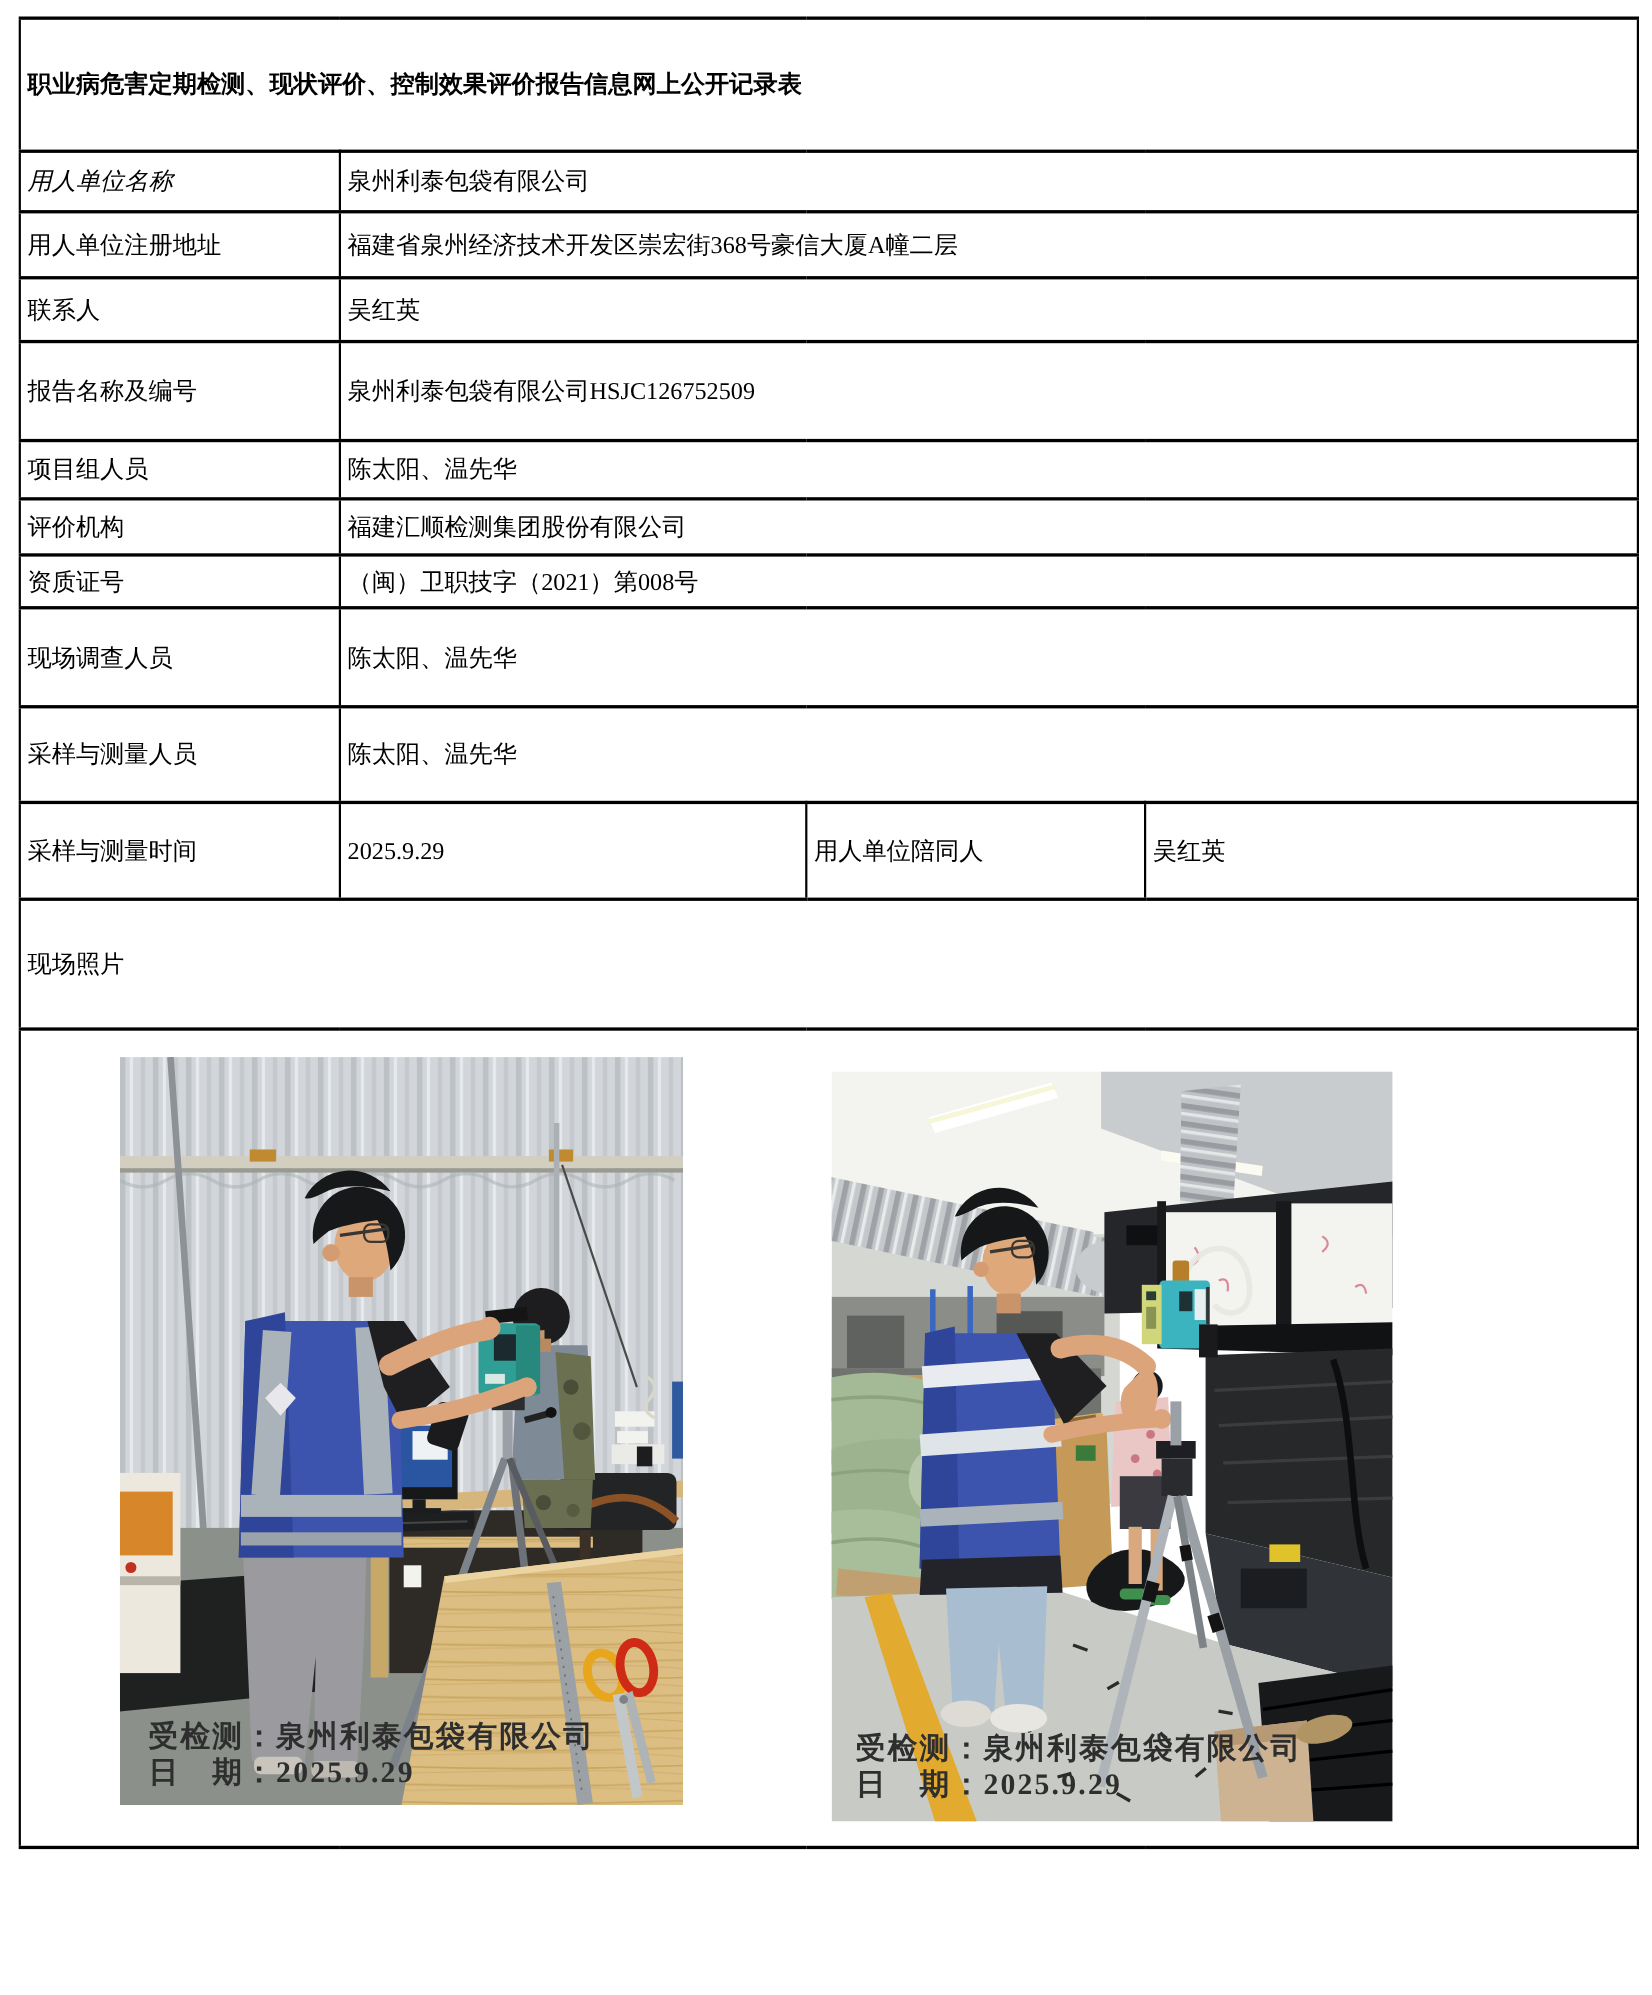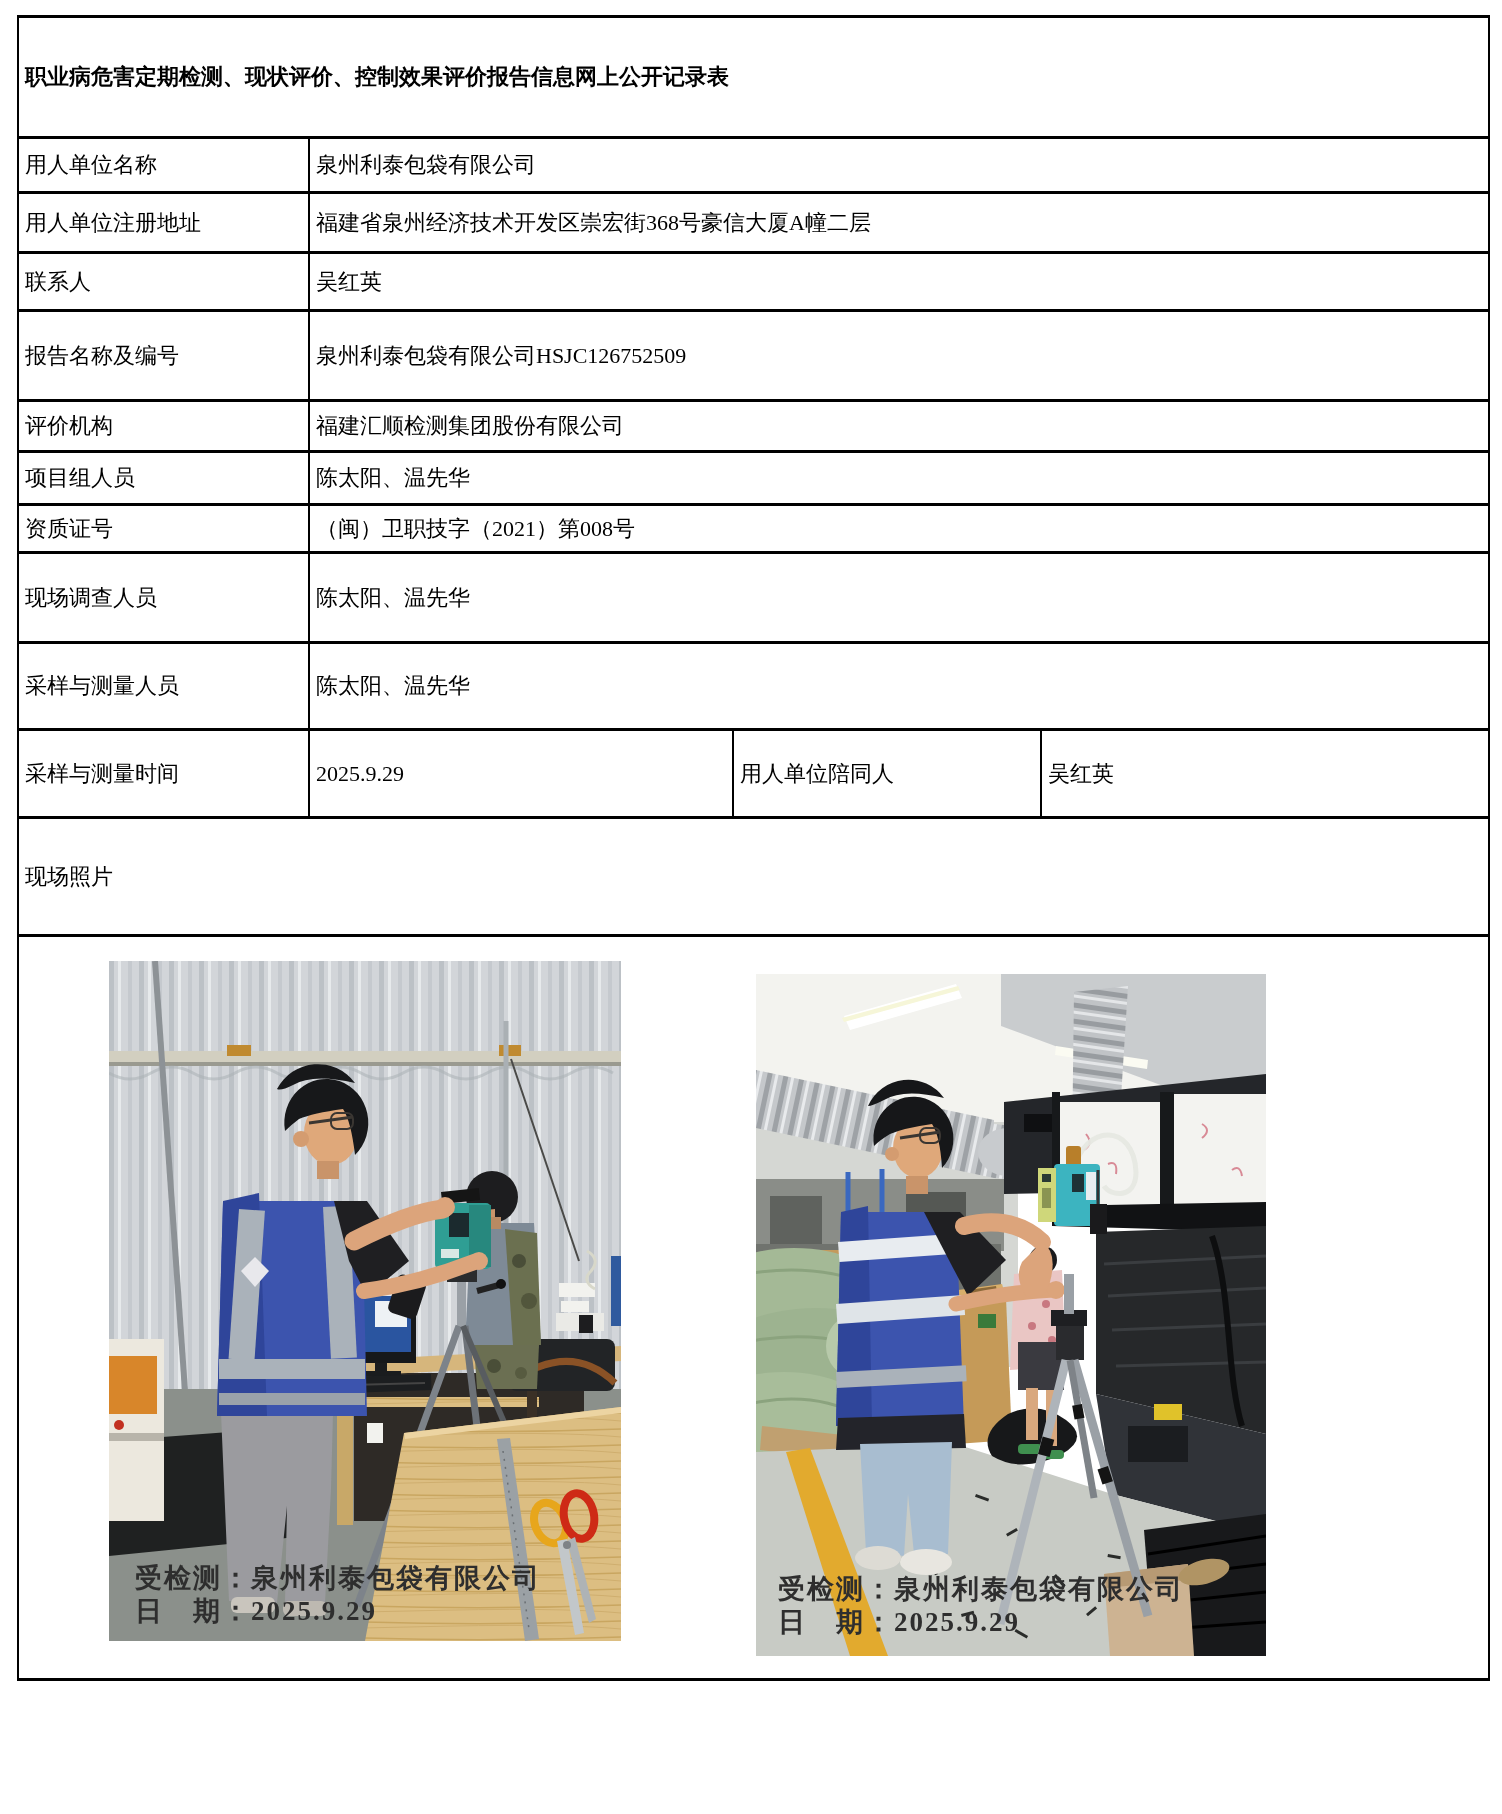--- a/index.html
+++ b/index.html
@@ -26,21 +26,21 @@
     font-size: 22px;
     padding: 0 6px;
     overflow: hidden;
   }
   td.title-cell {
     font-size: 43px;
     font-weight: bold;
     letter-spacing: 0px;
     height: 118px;
   }
-  .h1r { height: 52px; }
+  .h1r { height: 52px; font-style: italic; }
   .h2r { height: 57px; }
   .h3r { height: 55px; }
   .h4r { height: 87px; margin-top: 36px; }
   .h5r { height: 50px; }
   .h6r { height: 48px; }
   .h7r { height: 45px; margin-left: 14px; }
   .h8r { height: 87px; }
   .h9r { height: 81px; }
   .h10r { height: 84px; }
   .h11r { height: 85px; }
@@ -78,26 +78,26 @@
     </tr>
     <tr>
       <td class="h3r">联系人</td>
       <td colspan="3">吴红英</td>
     </tr>
     <tr>
       <td class="h4r">报告名称及编号</td>
       <td colspan="3">泉州利泰包袋有限公司HSJC126752509</td>
     </tr>
     <tr>
+      <td class="h5r">项目组人员</td>
+      <td colspan="3">陈太阳、温先华</td>
+    </tr>
+    <tr>
       <td class="h6r">评价机构</td>
       <td colspan="3">福建汇顺检测集团股份有限公司</td>
-    </tr>
-    <tr>
-      <td class="h5r">项目组人员</td>
-      <td colspan="3">陈太阳、温先华</td>
     </tr>
     <tr>
       <td class="h7r">资质证号</td>
       <td colspan="3">（闽）卫职技字（2021）第008号</td>
     </tr>
     <tr>
       <td class="h8r">现场调查人员</td>
       <td colspan="3">陈太阳、温先华</td>
     </tr>
     <tr>

